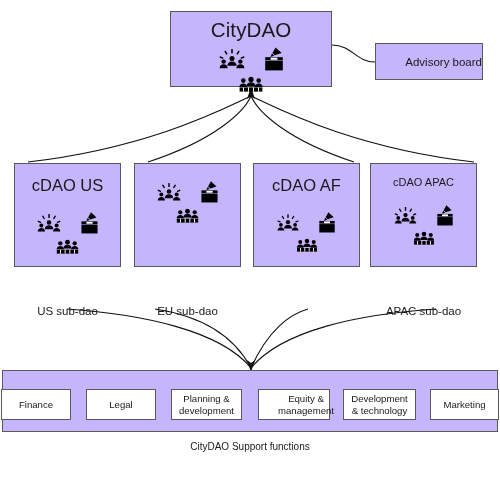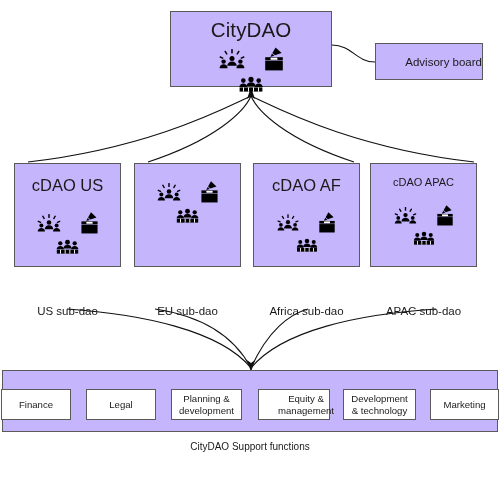--- a/index.html
+++ b/index.html
@@ -453,21 +453,20 @@
               <rect x="19.0" y="11.4" width="1.0" height="4.2" fill="#ffffff"></rect>
             </g>
           </svg>
         </span>
       </div>
     </div>
   </div>
 
   <div class="subdao-caption" style="left:14px">US sub-dao</div>
   <div class="subdao-caption" style="left:134px">EU sub-dao</div>
-  <div class="subdao-caption" style="left:253px">Africa sub-dao</div>
   <div class="subdao-caption" style="left:370px">APAC sub-dao</div>
 
   <div class="node" id="support-node"></div>
 
   <div class="support-item" style="left:86px;  width:70px;">Legal</div>
   <div class="support-item" style="left:1px;   width:70px;">Finance</div>
   <div class="support-item" style="left:171px; width:71px;">Planning &amp;<br>development</div>
   <div class="support-item" style="left:258px; width:72px;padding-left:24px;">Equity &amp;<br>management</div>
   <div class="support-item" style="left:343px; width:73px;">Development<br>&amp; technology</div>
   <div class="support-item" style="left:430px; width:69px;">Marketing</div>

